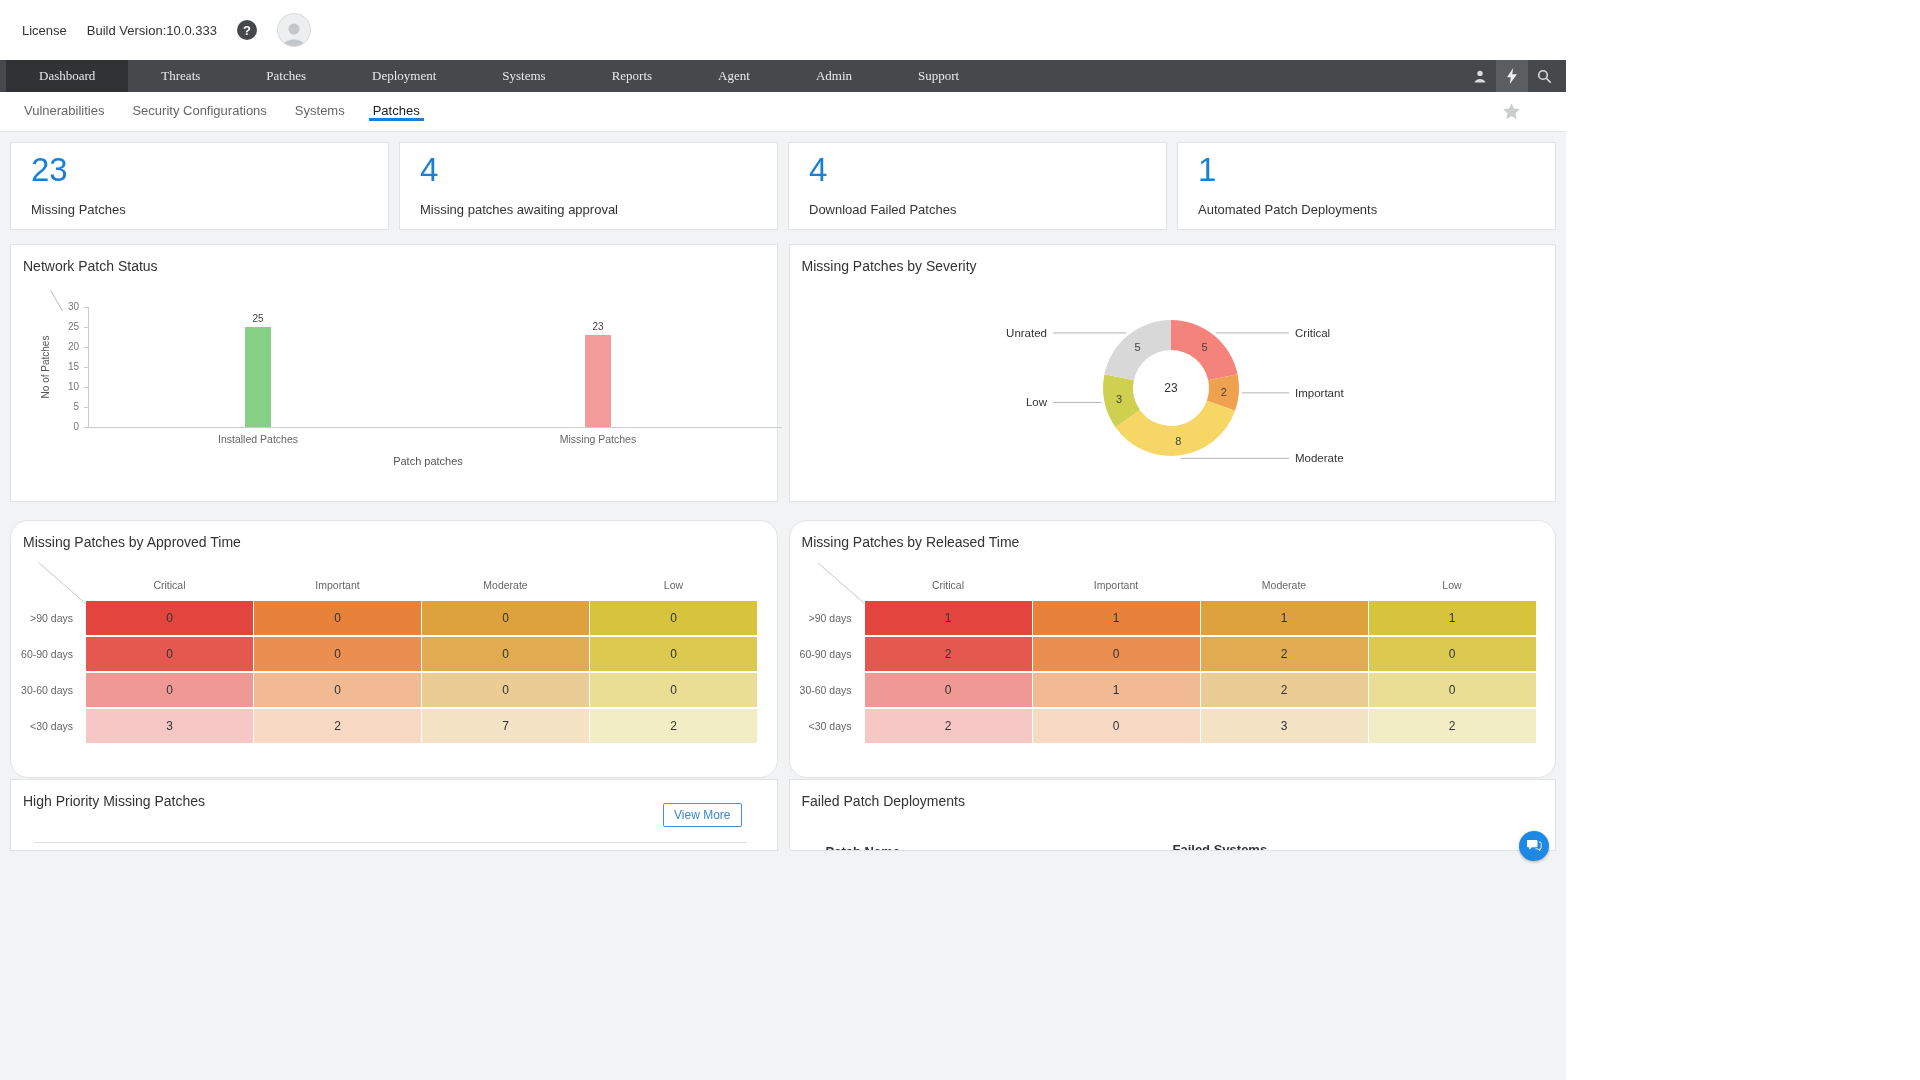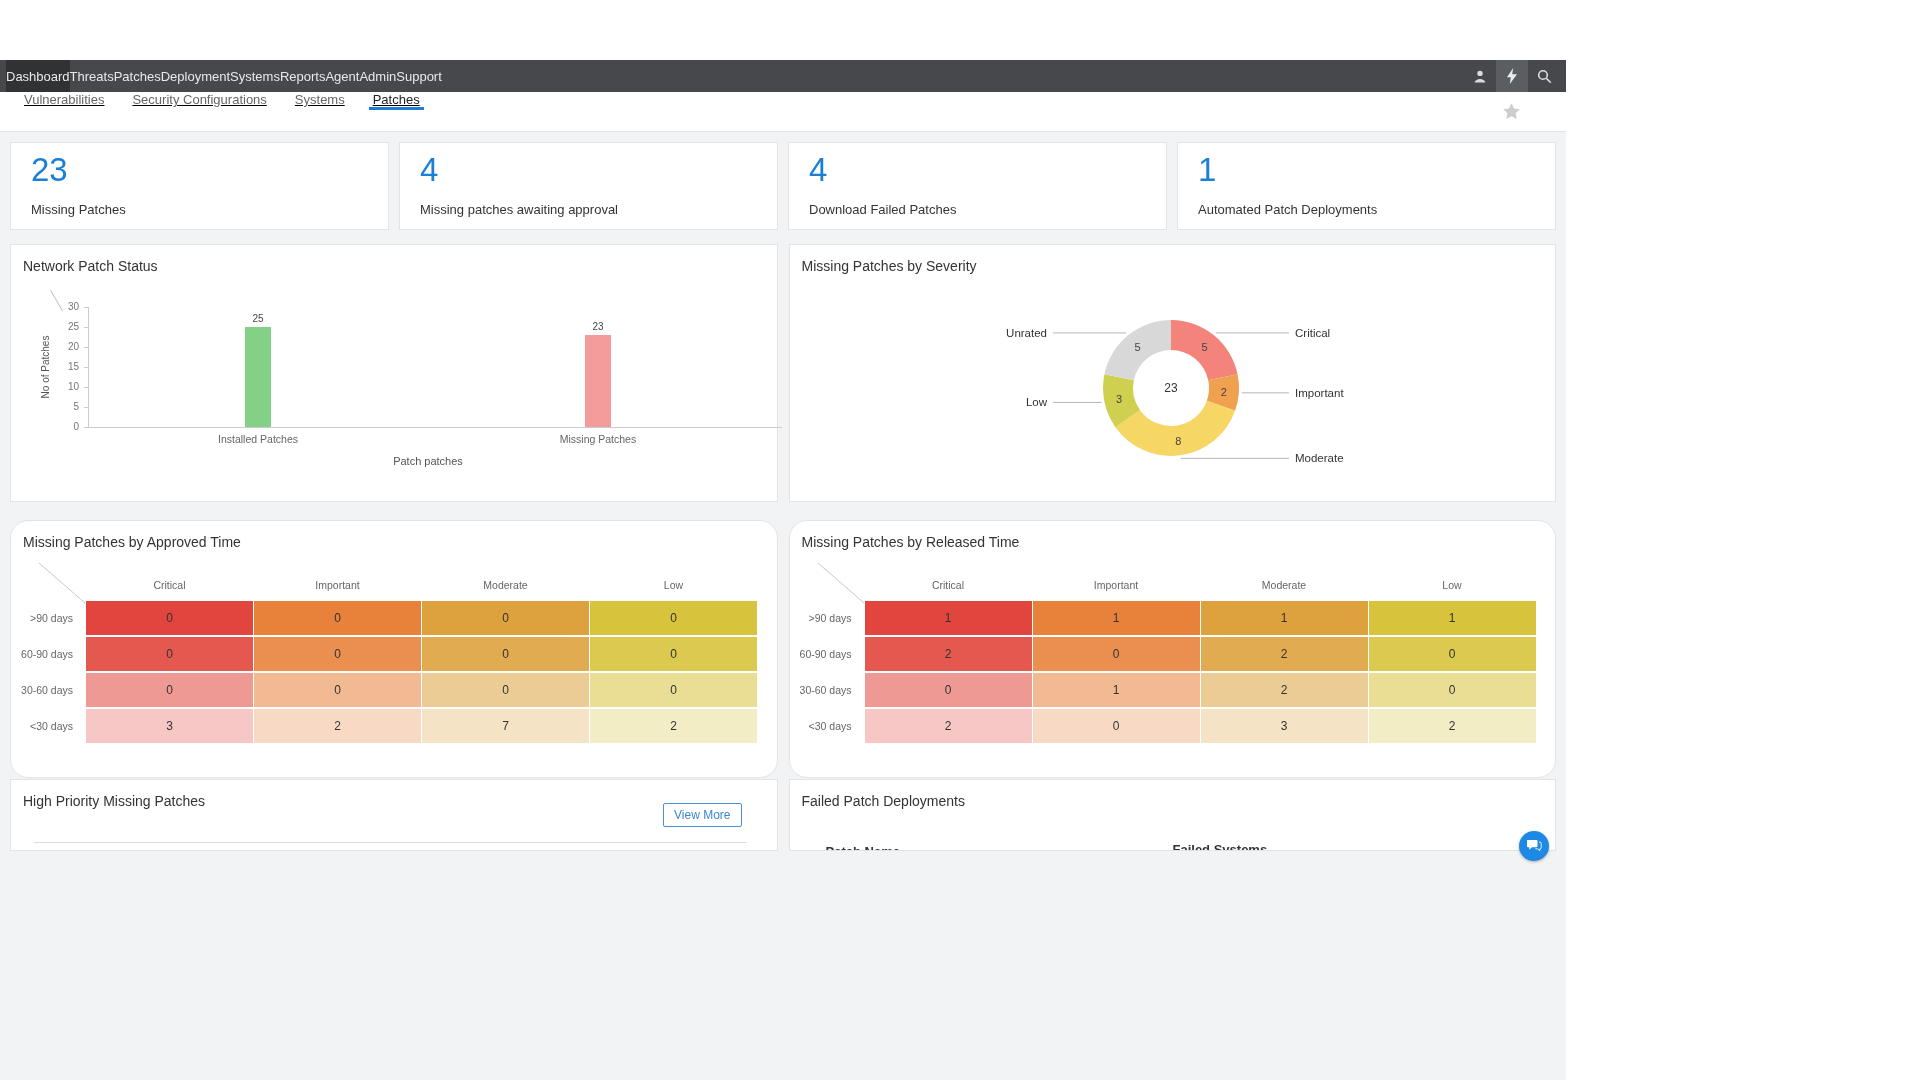--- a/index.html
+++ b/index.html
@@ -15,30 +15,30 @@
   .brand-main { font-size: 19px; color: #2b2b2b; font-weight: bold; margin-top: 1px; }
   .brand-main .plus { font-weight: normal; color: #555; margin-left: 5px; }
   .top-right { display: flex; align-items: center; gap: 20px; }
   .top-link { font-size: 13px; color: #333; cursor: pointer; }
   .help-circle { width: 20px; height: 20px; border-radius: 50%; background: #45484b; color: #fff; font-size: 13px; display: flex; align-items: center; justify-content: center; font-weight: bold; cursor: pointer; }
   .avatar { width: 34px; height: 34px; border-radius: 50%; background: #eceeef; border: 1px solid #d8dadb; display: flex; align-items: flex-end; justify-content: center; overflow: hidden; cursor: pointer; }
 
   
   .mainnav { height: 32px; background: var(--nav-bg, #46484b); display: flex; align-items: stretch; padding-left: 6px; }
   #nav-items { display: flex; align-items: stretch; }
-  .nav-item { color: #e8e9ea; font-size: 13px; padding: 0 0; display: flex; align-items: center; cursor: pointer; white-space: nowrap; }
+  .nav-item { color: #e8e9ea; font-size: 13px; padding: 0 33px; display: flex; align-items: center; cursor: pointer; white-space: nowrap; font-family: Liberation Serif, serif; }
   .nav-item.active { background: var(--nav-active, #303234); }
   .nav-spacer { flex: 1; }
   .nav-icon-box { width: 32px; display: flex; align-items: center; justify-content: center; cursor: pointer; }
   .nav-icon-box.hl { background: #5a5e61; }
   .mainnav-iconwrap { display: flex; align-items: stretch; margin-right: 6px; }
 
   
   .subnav { height: 40px; background: #fff; border-bottom: 1px solid #e4e5e6; display: flex; align-items: stretch; position: relative; width: 1566px; }
-  #subnav-items { display: flex; align-items: flex-start; text-decoration: underline; }
+  #subnav-items { display: flex; align-items: center; }
   .subnav-item { font-size: 13px; color: #666; margin-left: 20px; display: flex; align-items: center; padding: 0 4px; cursor: pointer; border-bottom: 3px solid transparent; white-space: nowrap; }
   .subnav-item.active { color: #222; border-bottom-color: var(--accent, #1d7ed3); }
   .subnav-star { position: absolute; right: 44px; top: 9px; cursor: pointer; }
 
   
   .content { width: 1566px; background: #f2f3f4; padding: 10px; min-height: 948px; position: relative; }
   .stats { display: grid; grid-template-columns: repeat(4, 1fr); gap: 10px; }
   .stat-card { background: #fff; border: 1px solid #e2e3e4; height: 88px; padding: 8px 20px 12px; display: flex; flex-direction: column; justify-content: space-between; cursor: pointer; }
   .stat-value { font-size: 33px; color: var(--stat-blue, #1b7fd5); }
   .stat-label { font-size: 13px; color: #333; }
@@ -86,20 +86,31 @@
   .footer { text-align: center; font-size: 11px; color: #777; margin-top: 7px; }
 
   .chat-fab { position: absolute; left: 1519px; top: 831px; width: 30px; height: 30px; border-radius: 50%; background: #1e88e5; display: flex; align-items: center; justify-content: center; cursor: pointer; box-shadow: 0 1px 3px rgba(0,0,0,0.3); }
 </style>
 </head>
 <body>
 
 <div class="app">
 
   <div class="topbar">
+    <div class="top-right">
+      <span class="top-link">License</span>
+      <span class="top-link" style="cursor:default">Build Version:10.0.333</span>
+      <div class="help-circle">?</div>
+      <div class="avatar">
+        <svg width="28" height="26" viewBox="0 0 28 26">
+            <circle cx="14" cy="9" r="5.5" fill="#c3c7ca"></circle>
+            <path d="M2 27 C5 17 23 17 26 27 Z" fill="#c3c7ca"></path>
+          </svg>
+      </div>
+    </div>
   </div>
 
   <div class="mainnav">
     <div id="nav-items">
         <div class="nav-item active">Dashboard</div>
         <div class="nav-item">Threats</div>
         <div class="nav-item">Patches</div>
         <div class="nav-item">Deployment</div>
         <div class="nav-item">Systems</div>
         <div class="nav-item">Reports</div>

